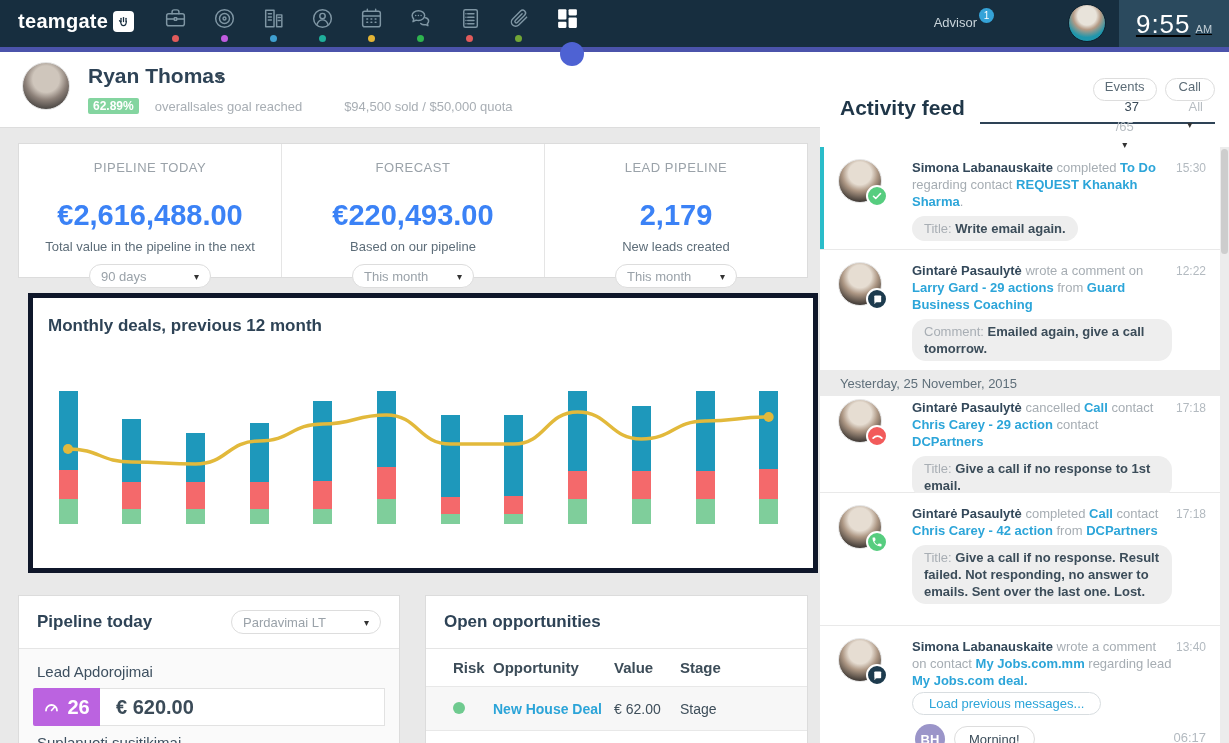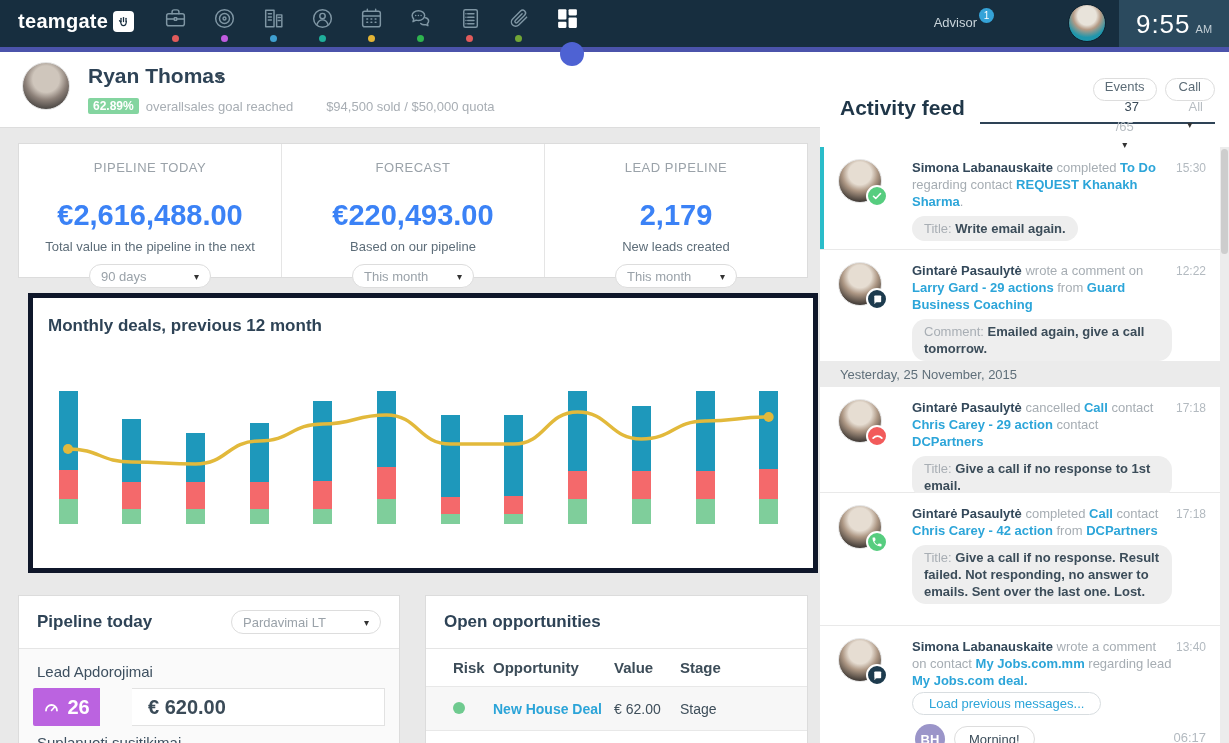--- a/index.html
+++ b/index.html
@@ -18,33 +18,33 @@
   .nav-items { position:absolute; left:151px; top:0; height:47px; display:flex; }
   .nav-item { width:49px; height:47px; position:relative; display:flex; justify-content:center; }
   .nav-ic { margin-top:6px; }
   .nav-ic svg { width:25px; height:25px; stroke:#7f96a4; fill:none; stroke-width:1.4; stroke-linecap:round; stroke-linejoin:round; }
   .nav-item.active .nav-ic svg { stroke:none; }
   .nav-dot { position:absolute; bottom:5px; left:50%; margin-left:-3.5px; width:7px; height:7px; border-radius:50%; }
   .advisor { position:absolute; right:252px; top:15px; color:#c9d4da; font-size:13px; }
   .advisor-badge { position:absolute; right:-17px; top:-7px; width:15px; height:15px; border-radius:50%; background:#35a3d8; color:#fff; font-size:10px; display:flex; align-items:center; justify-content:center; }
   .nav-avatar { position:absolute; right:123px; top:4px; width:38px; height:38px; border-radius:50%;
     background:radial-gradient(circle at 50% 30%, #e8e3da 0 30%, #b49a85 45%, #1f96ac 70%); border:1px solid #0d2231; }
-  .time-box { position:absolute; right:0; top:0; width:110px; height:47px; background:#2b4a5e; display:flex; align-items:baseline; justify-content:center; gap:5px; padding-top:9px; }
+  .time-box { position:absolute; right:0; top:0; width:110px; height:47px; background:#2b4a5e; display:flex; align-items:baseline; justify-content:center; gap:5px; padding-top:9px;text-decoration:underline; }
   .time-main { color:#fff; font-size:26px; font-weight:300; letter-spacing:1px; }
   .time-suffix { color:#c2ced5; font-size:11px; }
   .accent-strip { position:absolute; top:47px; left:0; width:1229px; height:5px; background:#4b53ab; z-index:3; }
   .accent-dot { position:absolute; top:42px; left:560px; width:24px; height:24px; border-radius:50%; background:#4e62d3; z-index:5; }
 
   
   .profile-card { position:absolute; top:52px; left:0; width:820px; height:76px; background:#fff; border-bottom:1px solid #ddd; z-index:1; }
   .p-avatar { position:absolute; left:22px; top:10px; width:48px; height:48px; border-radius:50%;
     background:radial-gradient(circle at 50% 35%, #cfc6bc 0 35%, #8d8179 55%, #3c3a38 85%); border:1px solid #e2e2e2; }
   .p-name { position:absolute; left:88px; top:12px; font-size:21px; font-weight:bold; color:#2e4356; }
   .p-caret { position:absolute; left:214px; top:19px; font-size:11px; color:#44535f; }
-  .p-line2 { position:absolute; left:88px; top:46px; font-size:13px; color:#a8aeb4; display:flex; align-items:flex-end; gap:7px; }
+  .p-line2 { position:absolute; left:88px; top:46px; font-size:13px; color:#a8aeb4; display:flex; align-items:flex-end; gap:16px; }
   .goal-badge { background:#84d5a0; color:#fff; font-size:12px; font-weight:bold; padding:1px 5px; border-radius:2px; }
   .quota { margin-left:26px; }
 
   
   .kpi-card { position:absolute; top:143px; left:18px; width:790px; height:135px; background:#fff; border:1px solid #dcdcdc; display:flex; }
   .kpi-col { flex:1; text-align:center; padding-top:16px; }
   .kpi-col + .kpi-col { border-left:1px solid #e5e5e5; }
   .kpi-label { font-size:13px; color:#9aa2a9; letter-spacing:.5px; }
   .kpi-value { font-size:29px; font-weight:bold; color:#3b82f6; margin-top:24px; }
   .kpi-desc { font-size:13px; color:#5d6d79; margin-top:7px; }
@@ -61,21 +61,21 @@
 
   
   .panel { position:absolute; top:595px; background:#fff; border:1px solid #dcdcdc; }
   .panel-head { height:53px; display:flex; align-items:center; justify-content:space-between; padding:0 18px; border-bottom:1px solid #e5e5e5; }
   .panel-title { font-size:17px; font-weight:bold; color:#2e4356; }
   .pipeline-card { left:18px; width:382px; height:210px; }
   .pipeline-body { background:#fafafa; padding:14px 14px 0 14px; height:156px; }
   .stage-label { font-size:15px; color:#3e5060; margin:0 0 8px 4px; }
   .stat-row { display:flex; height:38px; }
   .stat-count { width:67px; color:#fff; display:flex; align-items:center; justify-content:center; gap:7px; font-size:20px; font-weight:bold; border-radius:2px 0 0 2px; }
-  .stat-value { flex:1; background:#fff; border:1px solid #e2e2e2; border-left:none; display:flex; align-items:center; padding-left:16px; font-size:20px; font-weight:bold; color:#3b4b58;margin-left:32px; }
+  .stat-value { flex:1; background:#fff; border:1px solid #e2e2e2; border-left:none; display:flex; align-items:center; padding-left:16px; font-size:20px; font-weight:bold; color:#3b4b58; }
   .next-label { font-size:15px; color:#3e5060; margin:8px 0 0 4px; }
 
   .opps-card { left:425px; width:383px; height:210px; }
   .opps-header-row { display:flex; align-items:center; height:37px; padding-left:27px; font-size:15px; color:#3c4c58; font-weight:600; }
   .col-risk { width:40px; } .col-opp { width:121px; } .col-value { width:66px; }
   .opps-row { display:flex; align-items:center; height:45px; padding-left:27px; background:#f7f7f7; border-top:1px solid #e8e8e8; border-bottom:1px solid #e8e8e8; font-size:14px; color:#3e4e5a; }
   .risk-dot { width:12px; height:12px; border-radius:50%; display:inline-block; }
   .opp-link { color:#2ba4d8; font-weight:600; cursor:pointer; }
 
   
@@ -92,21 +92,21 @@
   .f-avatar { position:absolute; left:18px; top:12px; width:44px; height:44px; border-radius:50%;
     background:radial-gradient(circle at 50% 32%, #e6ddd2 0 32%, #ad9784 50%, #2d2a28 85%); border:1px solid #e5e5e5; cursor:pointer; }
   .f-badge { position:absolute; left:46px; top:38px; width:22px; height:22px; border-radius:50%; border:2px solid #fff; display:flex; align-items:center; justify-content:center; }
   .f-body { position:absolute; left:92px; right:48px; top:12px; font-size:13px; line-height:17px; }
   .f-time { position:absolute; right:14px; top:14px; color:#b3bac0; font-size:12px; }
   .seg-name { font-weight:bold; color:#33485a; }
   .seg-muted { color:#a6adb3; }
   .seg-link { color:#2ca5d9; font-weight:600; cursor:pointer; }
   .f-note { margin-top:6px; background:#eeeeee; border-radius:14px; padding:4px 12px; display:inline-block; font-size:13px; line-height:17px; }
   .f-note .nlbl { color:#a8aeb4; } .f-note .ntxt { font-weight:bold; color:#3b4c59; }
-  .date-divider { position:absolute; left:0; top:309px; width:400px; height:26px; background:#ebebeb; display:flex; align-items:center; padding-left:20px; font-size:13px; color:#5f6f7a; }
+  .date-divider { position:absolute; left:0; top:318px; width:400px; height:26px; background:#ebebeb; display:flex; align-items:center; padding-left:20px; font-size:13px; color:#5f6f7a; }
   .load-more { position:absolute; left:92px; top:640px; height:23px; border:1px solid #d8dde0; border-radius:12px; background:#fff; color:#2ca5d9; font-size:13px; padding:0 16px; display:inline-flex; align-items:center; cursor:pointer; font-family:"Liberation Sans",sans-serif; }
   .chat-row { position:absolute; left:0; top:672px; width:400px; height:40px; }
   .chat-avatar { position:absolute; left:95px; top:0; width:30px; height:30px; border-radius:50%; color:#fff; font-size:13px; font-weight:bold; display:flex; align-items:center; justify-content:center; }
   .chat-bubble { position:absolute; left:134px; top:2px; height:26px; border:1px solid #ddd; border-radius:13px; background:#fff; padding:0 14px; display:inline-flex; align-items:center; font-size:13px; color:#3b4c59; }
   .chat-time { position:absolute; right:14px; top:6px; color:#b3bac0; font-size:13px; }
 
   .scroll-track { position:absolute; right:0; top:95px; bottom:0; width:9px; background:#ececec; cursor:pointer; }
   .scroll-thumb { position:absolute; right:1px; top:2px; width:7px; height:105px; background:#cdcdcd; border-radius:4px; }
 </style>
 </head>

